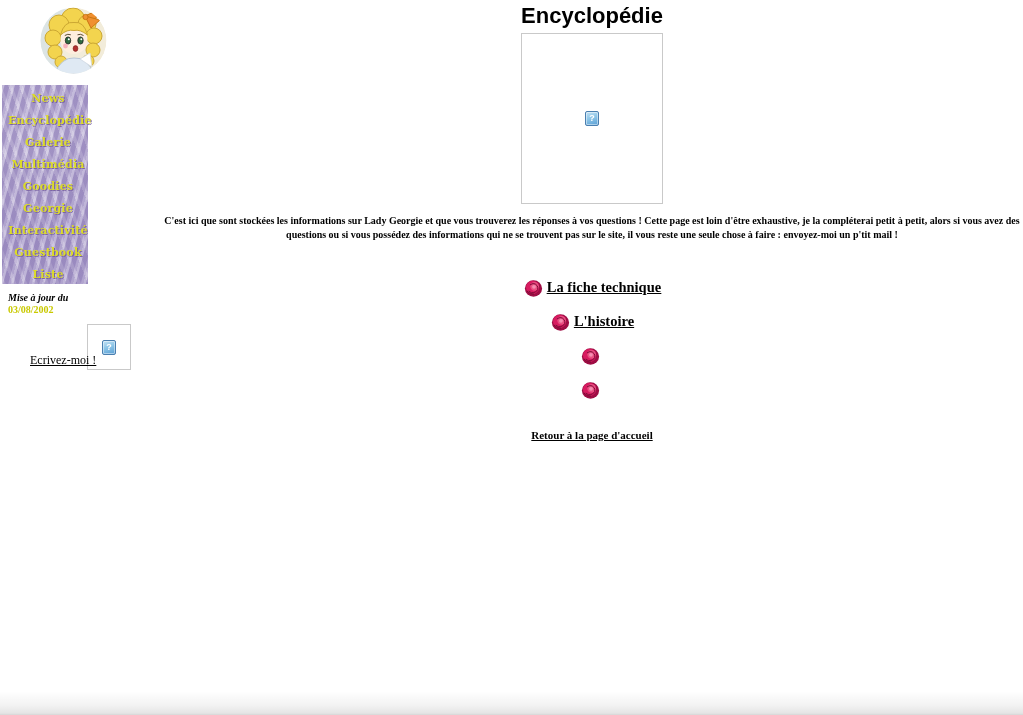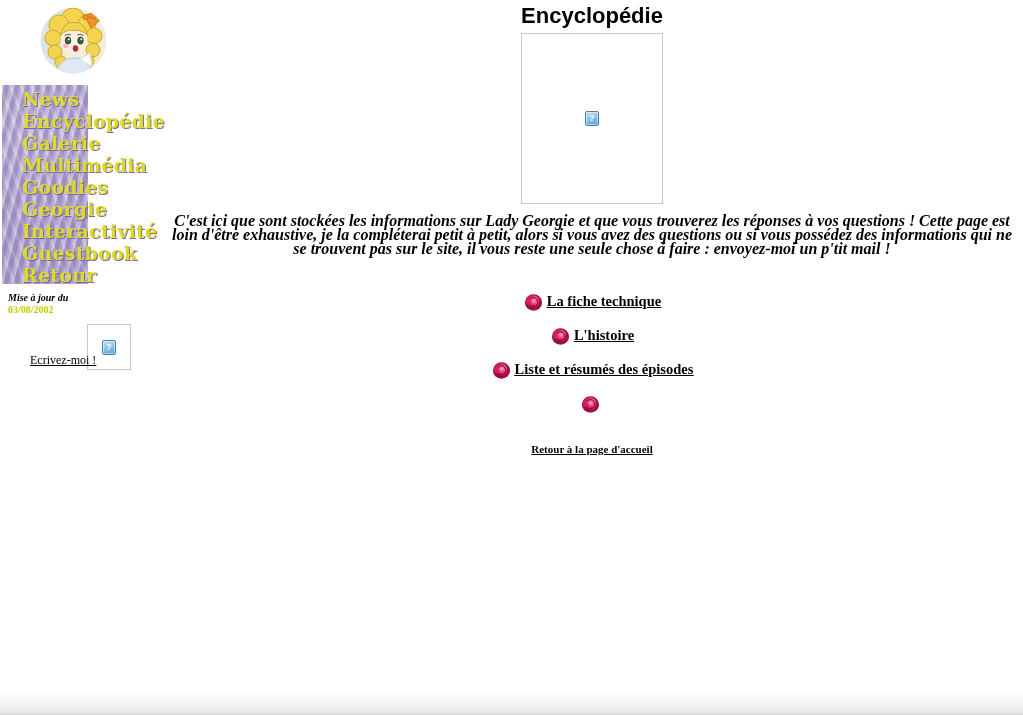--- a/index.html
+++ b/index.html
@@ -21,30 +21,31 @@
     background-image:
       repeating-linear-gradient(105deg, rgba(255,255,255,.30) 0 2px, rgba(132,114,175,.30) 3px 7px, rgba(255,255,255,.14) 8px 10px),
       repeating-linear-gradient(68deg, rgba(255,255,255,.16) 0 3px, rgba(146,130,188,.30) 4px 10px),
       radial-gradient(circle at 30% 20%, rgba(255,255,255,.25), rgba(255,255,255,0) 60%);
     padding-top:3px;
     box-sizing:border-box;
   }
   .side-link{
     display:block;
     height:22px;line-height:22px;
-    padding-left:20px;
+    padding-left:6px;
     font-family:"DejaVu Serif", serif;
     font-weight:bold;
-    font-size:19px;
+    font-size:11px;
     color:#dcdc28;
     text-decoration:none;
     text-shadow:1px 1px 0 rgba(118,95,160,.95);
     white-space:nowrap;
     letter-spacing:.2px;
     cursor:pointer;
+    text-align:center;
   }
 
   
   .update{position:absolute;left:8px;top:292px;width:140px;text-align:left;line-height:12px;}
   .update .lbl{font-size:10px;font-weight:bold;font-style:italic;color:#000;}
   .update .date{font-size:10px;font-weight:bold;color:#c9c900;}
   .mail-img{
     position:absolute;left:87px;top:324px;width:42px;height:44px;
     border:1px solid #c9c9c9;background:#fff;
     display:flex;align-items:center;justify-content:center;
@@ -74,22 +75,22 @@
     font-weight:bold;font-size:22px;line-height:28px;color:#000;
   }
   .enc-img{
     display:inline-flex;align-items:center;justify-content:center;
     margin-top:3px;
     width:140px;height:169px;
     border:1px solid #c9c9c9;background:#fff;
   }
   .intro{
     margin:10px auto 0 auto;width:856px;
-    font-size:16px;line-height:14px;
-    font-weight:bold;font-style:italic;color:#000;
+    font-size:10px;line-height:14px;
+    font-weight:bold;color:#000;
     text-align:center;
   }
   .links{margin-top:34px;}
   .link-row{
     height:22px;margin-bottom:12px;
     display:flex;align-items:center;justify-content:center;text-decoration:underline;
   }
   .rose{width:21px;height:21px;margin-right:3px;flex:0 0 auto;}
   .big-link{
     font-size:14.5px;font-weight:bold;color:#000;
@@ -158,21 +159,21 @@
 
   <div class="sidebar">
     <a class="side-link">News</a>
     <a class="side-link">Encyclopédie</a>
     <a class="side-link">Galerie</a>
     <a class="side-link">Multimédia</a>
     <a class="side-link">Goodies</a>
     <a class="side-link">Georgie</a>
     <a class="side-link">Interactivité</a>
     <a class="side-link">Guestbook</a>
-    <a class="side-link">Retour</a>
+    <a class="side-link">Liste</a>
   </div>
 
   <div class="update">
     <div class="lbl">Mise à jour du</div>
     <div class="date">03/08/2002</div>
   </div>
 
   <div class="mail-img">
     <span class="broken-ico">?</span>
   </div>
@@ -215,21 +216,20 @@
 
       <div class="link-row">
         <svg class="rose" viewBox="0 0 21 21">
           <ellipse cx="10.5" cy="11.5" rx="8.6" ry="8.2" fill="#9e0d44"></ellipse>
           <circle cx="9.6" cy="10.4" r="6.6" fill="#d81b60"></circle>
           <circle cx="11.6" cy="9.4" r="4.3" fill="#e94f82"></circle>
           <path d="M7 8 q4.2 -3.2 7.2 .8 q2 4.2 -2 6.2 q-4.2 2 -6.2 -1.2" stroke="#7a0a35" fill="none" stroke-width="1"></path>
           <circle cx="11" cy="9.8" r="1.9" fill="#f48fb1"></circle>
           <path d="M4 14 q3 3.5 7 3.2" stroke="#7a0a35" fill="none" stroke-width="1"></path>
         </svg>
-        <a class="big-link">Liste et résumés des épisodes</a>
       </div>
 
       <div class="link-row">
         <svg class="rose" viewBox="0 0 21 21">
           <ellipse cx="10.5" cy="11.5" rx="8.6" ry="8.2" fill="#9e0d44"></ellipse>
           <circle cx="9.6" cy="10.4" r="6.6" fill="#d81b60"></circle>
           <circle cx="11.6" cy="9.4" r="4.3" fill="#e94f82"></circle>
           <path d="M7 8 q4.2 -3.2 7.2 .8 q2 4.2 -2 6.2 q-4.2 2 -6.2 -1.2" stroke="#7a0a35" fill="none" stroke-width="1"></path>
           <circle cx="11" cy="9.8" r="1.9" fill="#f48fb1"></circle>
           <path d="M4 14 q3 3.5 7 3.2" stroke="#7a0a35" fill="none" stroke-width="1"></path>

